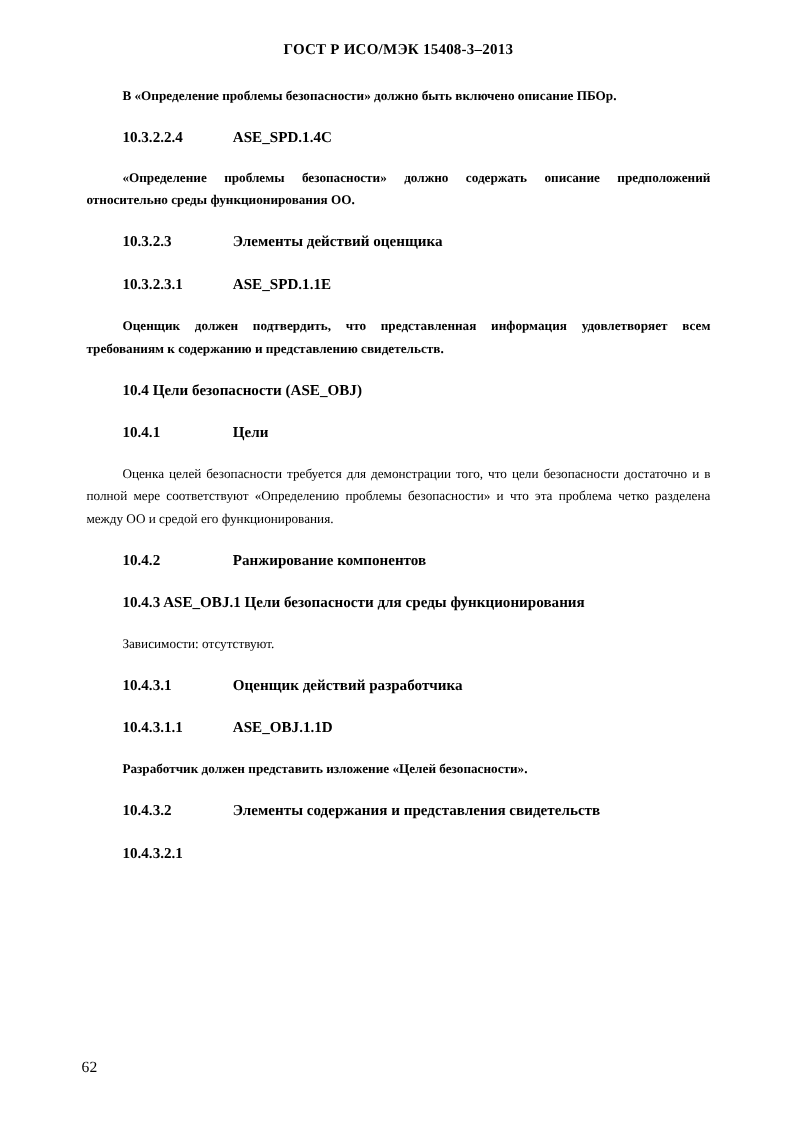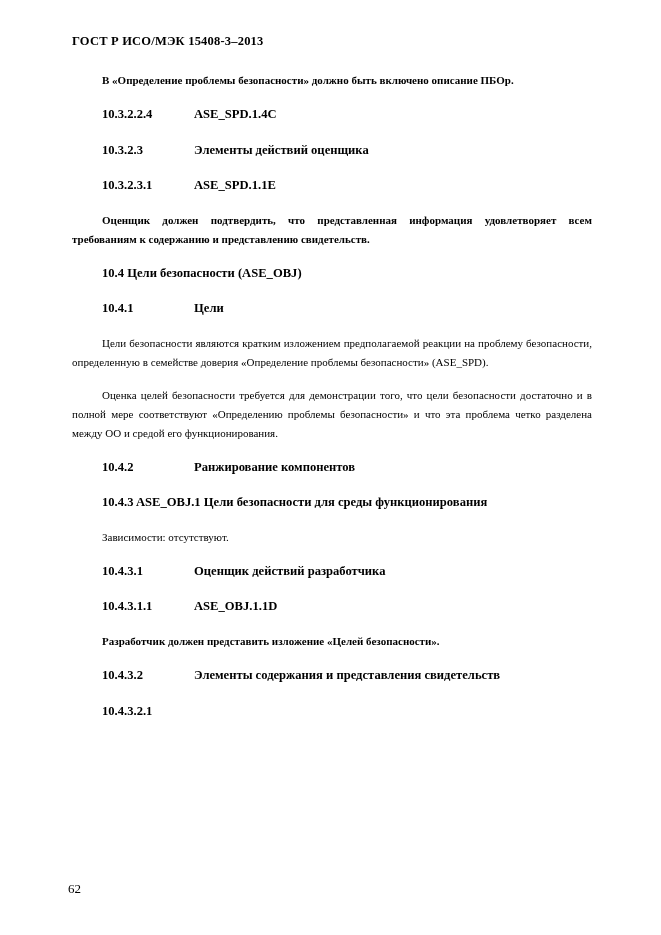--- a/index.html
+++ b/index.html
@@ -23,20 +23,21 @@
     height: 935px;
     background: #ffffff;
   }
   .content {
     position: absolute;
     left: 72px;
     top: 34px;
     width: 520px;
   }
   .header-title {
+    text-align: center;
     font-family: "Liberation Serif", serif;
     font-weight: bold;
     font-size: 12.5px;
     letter-spacing: 0.2px;
     margin: 0 0 22px 0;
     white-space: nowrap;
   }
   p {
     margin: 0 0 14px 0;
     font-size: 11px;
@@ -91,41 +92,41 @@
 
     <div class="header-title">ГОСТ Р ИСО/МЭК 15408-3–2013</div>
 
     <p class="indent bold">В «Определение проблемы безопасности» должно быть включено описание ПБОр.</p>
 
     <div class="headrow">
       <span class="num">10.3.2.2.4</span>
       <span class="ttl">ASE_SPD.1.4C</span>
     </div>
 
+    <p class="indent bold">«Определение проблемы безопасности» должно содержать описание предположений относительно среды функционирования ОО.</p>
 
     <div class="headrow">
       <span class="num">10.3.2.3</span>
       <span class="ttl">Элементы действий оценщика</span>
     </div>
 
     <div class="headrow">
       <span class="num">10.3.2.3.1</span>
       <span class="ttl">ASE_SPD.1.1E</span>
     </div>
 
     <p class="indent bold">Оценщик должен подтвердить, что представленная информация удовлетворяет всем требованиям к содержанию и представлению свидетельств.</p>
 
     <div class="simplehead">10.4 Цели безопасности (ASE_OBJ)</div>
 
     <div class="headrow">
       <span class="num">10.4.1</span>
       <span class="ttl">Цели</span>
     </div>
 
-    <p class="indent">Цели безопасности являются кратким изложением предполагаемой реакции на проблему безопасности, определенную в семействе доверия «Определение проблемы безопасности» (ASE_SPD).</p>
 
     <p class="indent">Оценка целей безопасности требуется для демонстрации того, что цели безопасности достаточно и в полной мере соответствуют «Определению проблемы безопасности» и что эта проблема четко разделена между ОО и средой его функционирования.</p>
 
     <div class="headrow">
       <span class="num">10.4.2</span>
       <span class="ttl">Ранжирование компонентов</span>
     </div>
 
 
     <div class="simplehead">10.4.3   ASE_OBJ.1 Цели безопасности для среды функционирования</div>

